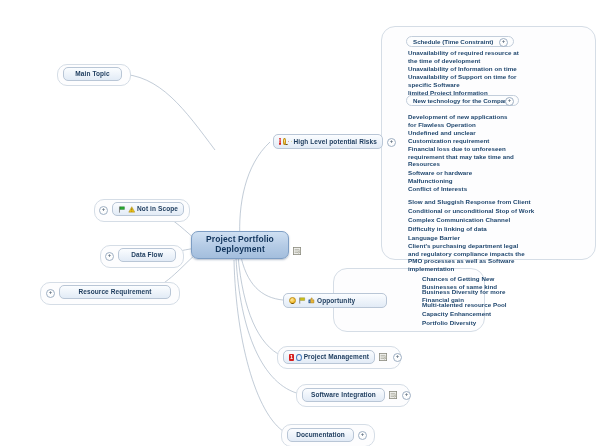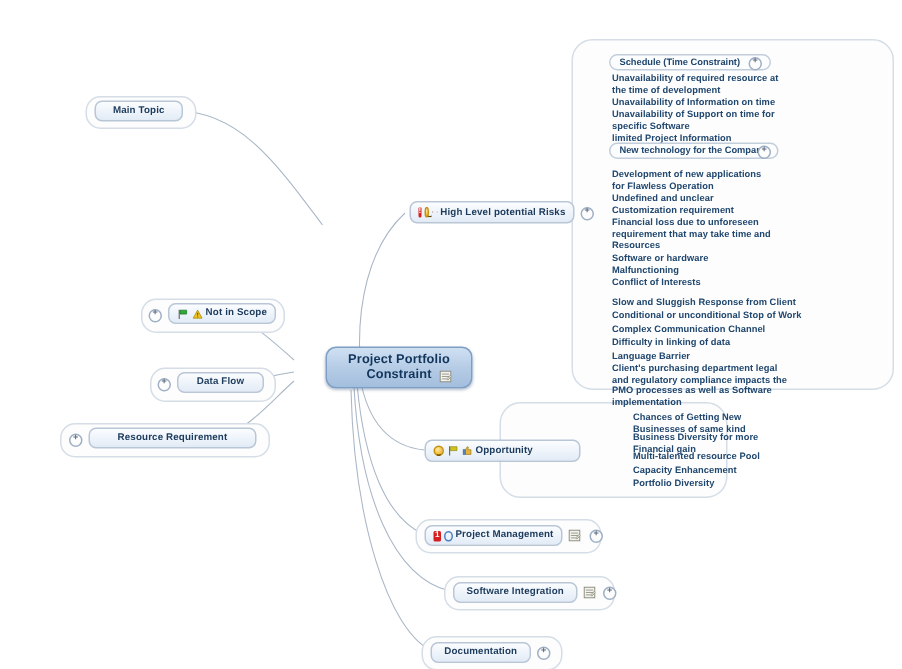--- a/index.html
+++ b/index.html
@@ -33,21 +33,20 @@
     background:linear-gradient(to bottom,#cfe0f2 0%,#b6cce6 50%,#a3bedd 100%);
     border:1px solid #7e9ec4;
     border-radius:7px;
     color:#12355c;
     font-size:8.5px;
     text-align:center;
     justify-content:center;
     flex-direction:column;
     box-shadow:0 1px 2px rgba(40,70,110,.35);
     padding:4px 6px;
-    margin-left:26px;
   }
   .node.central span{display:block;}
 
   
   .cloud{
     position:absolute;
     border:1px solid #d5dde6;
     border-radius:14px;
     background:#fdfdfe;
   }
@@ -171,21 +170,21 @@
   <div class="cloud" style="left:57px;top:64px;width:72px;height:20px;border-radius:10px;"></div>
   <div class="cloud" style="left:94px;top:199px;width:94px;height:21px;border-radius:10px;"></div>
   <div class="cloud" style="left:100px;top:245px;width:82px;height:21px;border-radius:10px;"></div>
   <div class="cloud" style="left:40px;top:282px;width:138px;height:21px;border-radius:10px;"></div>
   <div class="cloud" style="left:277px;top:346px;width:122px;height:21px;border-radius:10px;"></div>
   <div class="cloud" style="left:296px;top:384px;width:112px;height:21px;border-radius:10px;"></div>
   <div class="cloud" style="left:281px;top:424px;width:92px;height:21px;border-radius:10px;"></div>
 
   <div class="node central" style="left:191px;top:231px;width:98px;height:28px;">
     <span>Project Portfolio</span>
-    <span>Constraint</span>
+    <span>Deployment</span>
   </div>
   <svg class="notebtn" style="left:293px;top:247px;" viewBox="0 0 10 10">
     <rect x="0.5" y="0.5" width="9" height="9" fill="#f2f2ee" stroke="#8a8a7e" stroke-width="1"></rect>
     <path d="M2 3h6M2 5h6M2 7h4" stroke="#9a9a8c" stroke-width="0.8"></path>
     <path d="M6 7l3-3 1 1-3 3z" fill="#d9d9cc" stroke="#8a8a7e" stroke-width="0.6"></path>
   </svg>
 
   <div class="node" style="left:63px;top:67px;width:59px;height:14px;justify-content:center;">
     <span>Main Topic</span>
   </div>

